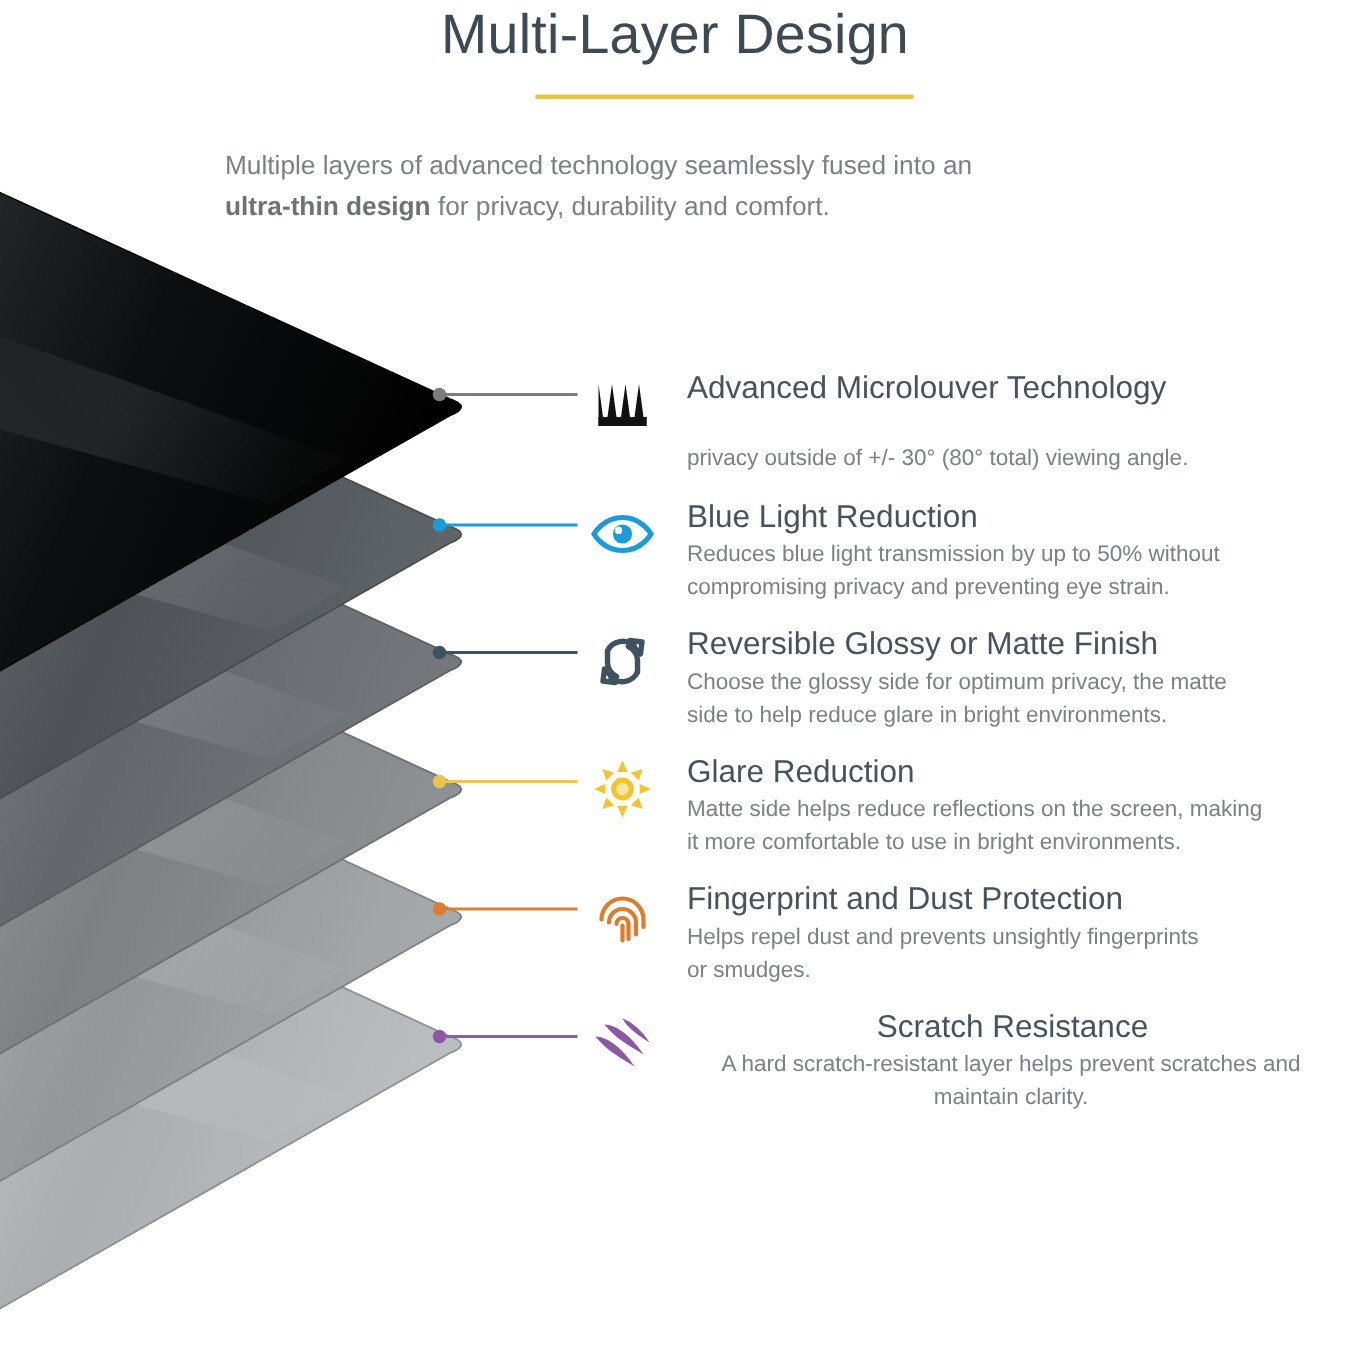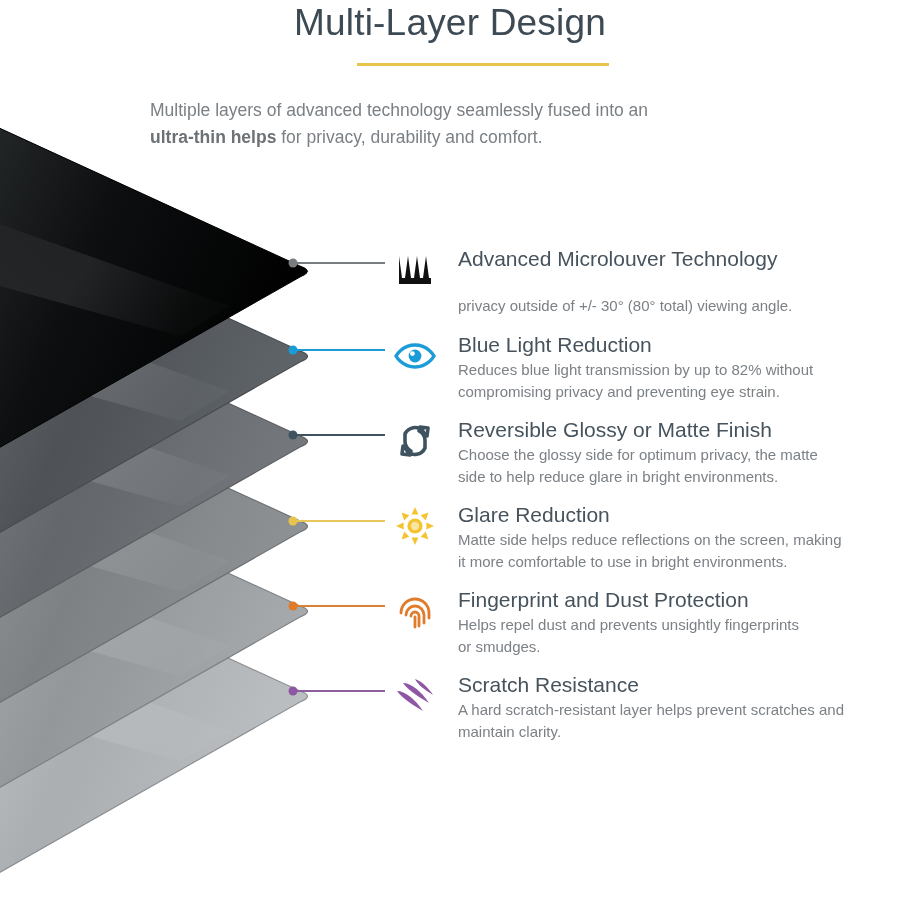--- a/index.html
+++ b/index.html
@@ -145,21 +145,21 @@
       <path d="M -40 15 L 300 171 Q 315 176 300 182 L -40 375 Z" fill="url(#g1)" stroke="#000000" stroke-width="1"></path>
       <path d="M -40 115 L 230 211 L 180 241 L -40 180 Z" fill="url(#sheen)" opacity="0.55"></path>
     </g>
   </svg>
 
   <div class="title">Multi-Layer Design</div>
   <div class="title-rule"></div>
   <div class="subtitle">
     <span>Multiple layers of advanced technology seamlessly fused into an</span>
     <br>
-    <b>ultra-thin helps</b><span> for privacy, durability and comfort.</span>
+    <b>ultra-thin design</b><span> for privacy, durability and comfort.</span>
   </div>
 
   <div class="conn" style="left:293px;top:262px;width:92px;">
     <div class="line" style="background:#7a7d80;"></div>
     <div class="dot" style="background:#7a7d80;"></div>
   </div>
   <div class="conn" style="left:293px;top:349px;width:92px;">
     <div class="line" style="background:#1b9cd8;"></div>
     <div class="dot" style="background:#1b9cd8;"></div>
   </div>
@@ -200,21 +200,21 @@
     <div class="ficon">
       <svg width="42" height="28" viewBox="0 0 42 28">
         <path d="M21 3 C8 3 2 14 2 14 C2 14 8 25 21 25 C34 25 40 14 40 14 C40 14 34 3 21 3 Z" fill="none" stroke="#1b9cd8" stroke-width="3.4"></path>
         <circle cx="21" cy="14" r="6.4" fill="#1b9cd8"></circle>
         <circle cx="18.4" cy="11.6" r="2.4" fill="#ffffff"></circle>
       </svg>
     </div>
     <div class="ftext">
       <div class="fhead">Blue Light Reduction</div>
       <div class="fdesc">
-        <span>Reduces blue light transmission by up to 82% without</span><br>
+        <span>Reduces blue light transmission by up to 50% without</span><br>
         <span>compromising privacy and preventing eye strain.</span>
       </div>
     </div>
   </div>
 
   <div class="feature" style="top:417px;">
     <div class="ficon">
       <svg width="38" height="38" viewBox="0 0 38 38">
         <path d="M9 12 A11 11 0 0 1 27 9 L24 5 L32 6 L31 14 L27.4 10.2" fill="none" stroke="#3f5260" stroke-width="3.6" stroke-linejoin="round"></path>
         <path d="M29 26 A11 11 0 0 1 11 29 L14 33 L6 32 L7 24 L10.6 27.8" fill="none" stroke="#3f5260" stroke-width="3.6" stroke-linejoin="round"></path>
@@ -270,21 +270,21 @@
     </div>
     <div class="ftext">
       <div class="fhead">Fingerprint and Dust Protection</div>
       <div class="fdesc">
         <span>Helps repel dust and prevents unsightly fingerprints</span><br>
         <span>or smudges.</span>
       </div>
     </div>
   </div>
 
-  <div class="feature" style="top:672px;">
+  <div class="feature" style="top:672px;text-align:center;">
     <div class="ficon">
       <svg width="40" height="38" viewBox="0 0 40 38">
         <g fill="#8e57a3">
           <path d="M2 14 C10 14 20 22 28 34 C18 28 8 22 2 14 Z"></path>
           <path d="M8 6 C16 6 26 14 34 26 C24 20 14 14 8 6 Z"></path>
           <path d="M20 2 C26 4 33 10 38 18 C30 13 23 8 20 2 Z"></path>
         </g>
       </svg>
     </div>
     <div class="ftext">

